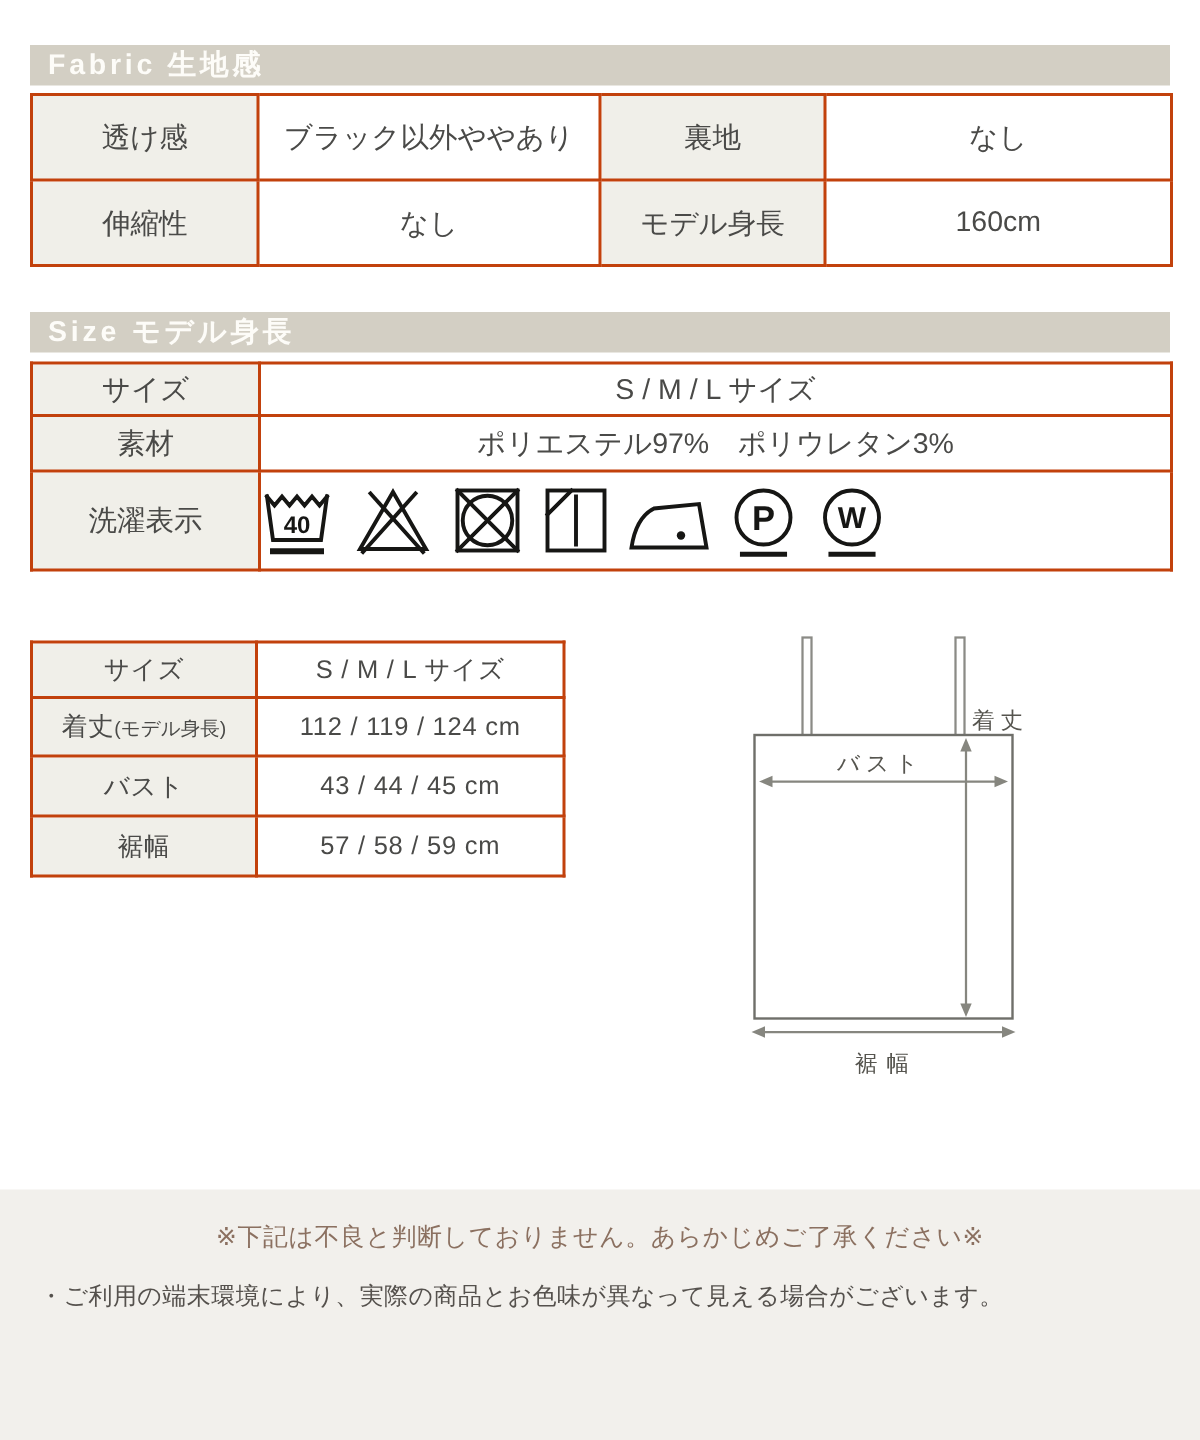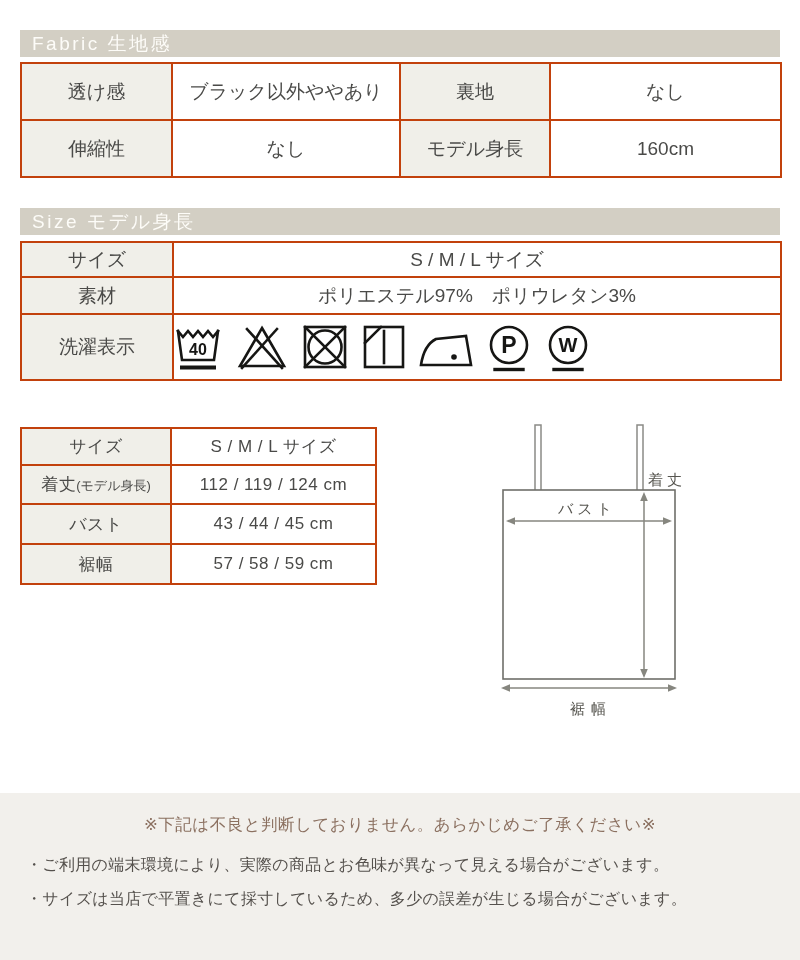--- a/index.html
+++ b/index.html
@@ -6,21 +6,21 @@
   body{
     width:800px;height:960px;background:#ffffff;position:relative;
     font-family:"Liberation Sans","DejaVu Sans",sans-serif;
     color:#4a4a48;-webkit-font-smoothing:antialiased;
   }
   .abs{position:absolute;}
   
   .section-bar{
     left:20px;width:748px;height:27px;background:#d3cfc4;
     color:#fdfcf8;font-size:19px;line-height:27px;letter-spacing:2.5px;
-    padding-left:12px;white-space:nowrap;overflow:hidden;
+    padding-left:12px;white-space:nowrap;overflow:hidden;font-weight:bold;
   }
   
   table.spec{border-collapse:collapse;table-layout:fixed;background:#ffffff;}
   table.spec td{
     border:2px solid #c2410c;font-size:19px;color:#4a4a48;
     text-align:center;vertical-align:middle;padding:0;overflow:hidden;
   }
   td.lbl{background:#f0efe9;}
   td.left{text-align:left;padding-left:21px;}
   
@@ -212,15 +212,14 @@
 
   <text x="178" y="62" class="ls4">着丈</text>
   <text x="117" y="91" text-anchor="middle" class="ls4">バスト</text>
   <text x="121" y="291" text-anchor="middle" class="ls6">裾幅</text>
 </svg>
 
 <div class="abs notice">
   <div class="notice-title">※下記は不良と判断しておりません。あらかじめご了承ください※</div>
   <div class="notice-list">
     <div class="notice-item">・ご利用の端末環境により、実際の商品とお色味が異なって見える場合がございます。</div>
-    <div class="notice-item">・サイズは当店で平置きにて採寸しているため、多少の誤差が生じる場合がございます。</div>
   </div>
 </div>
 
 </body></html>

